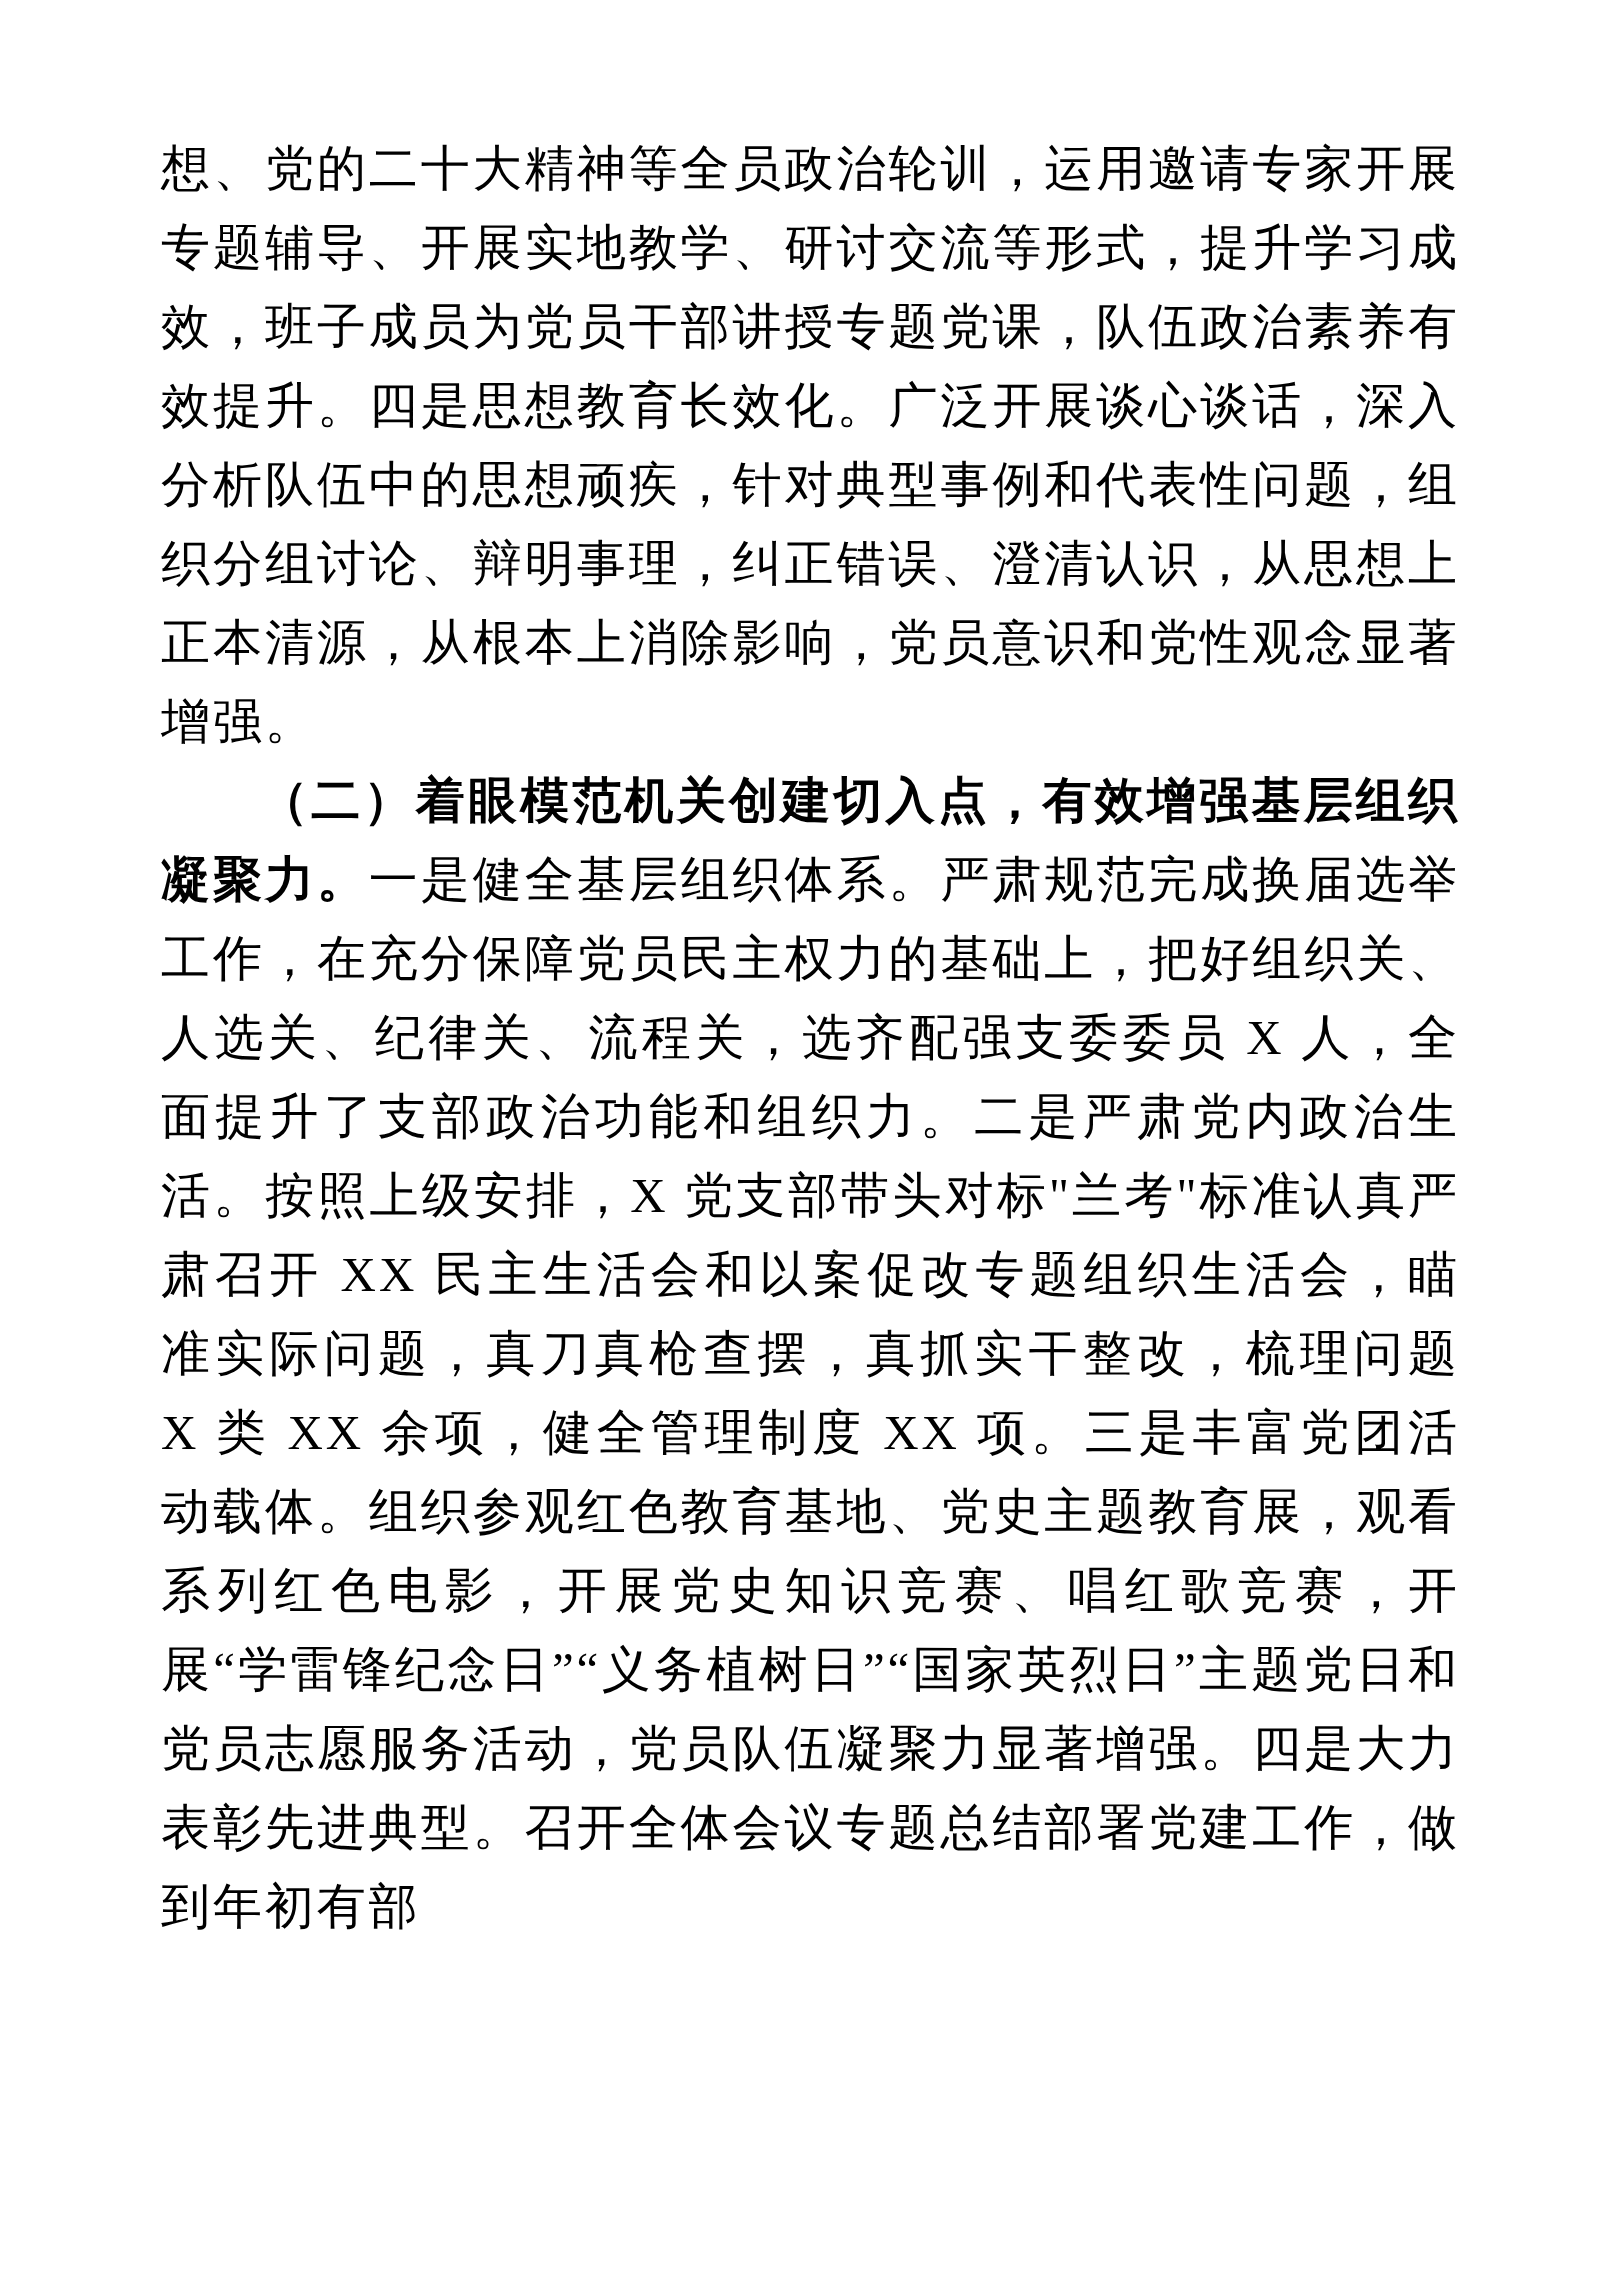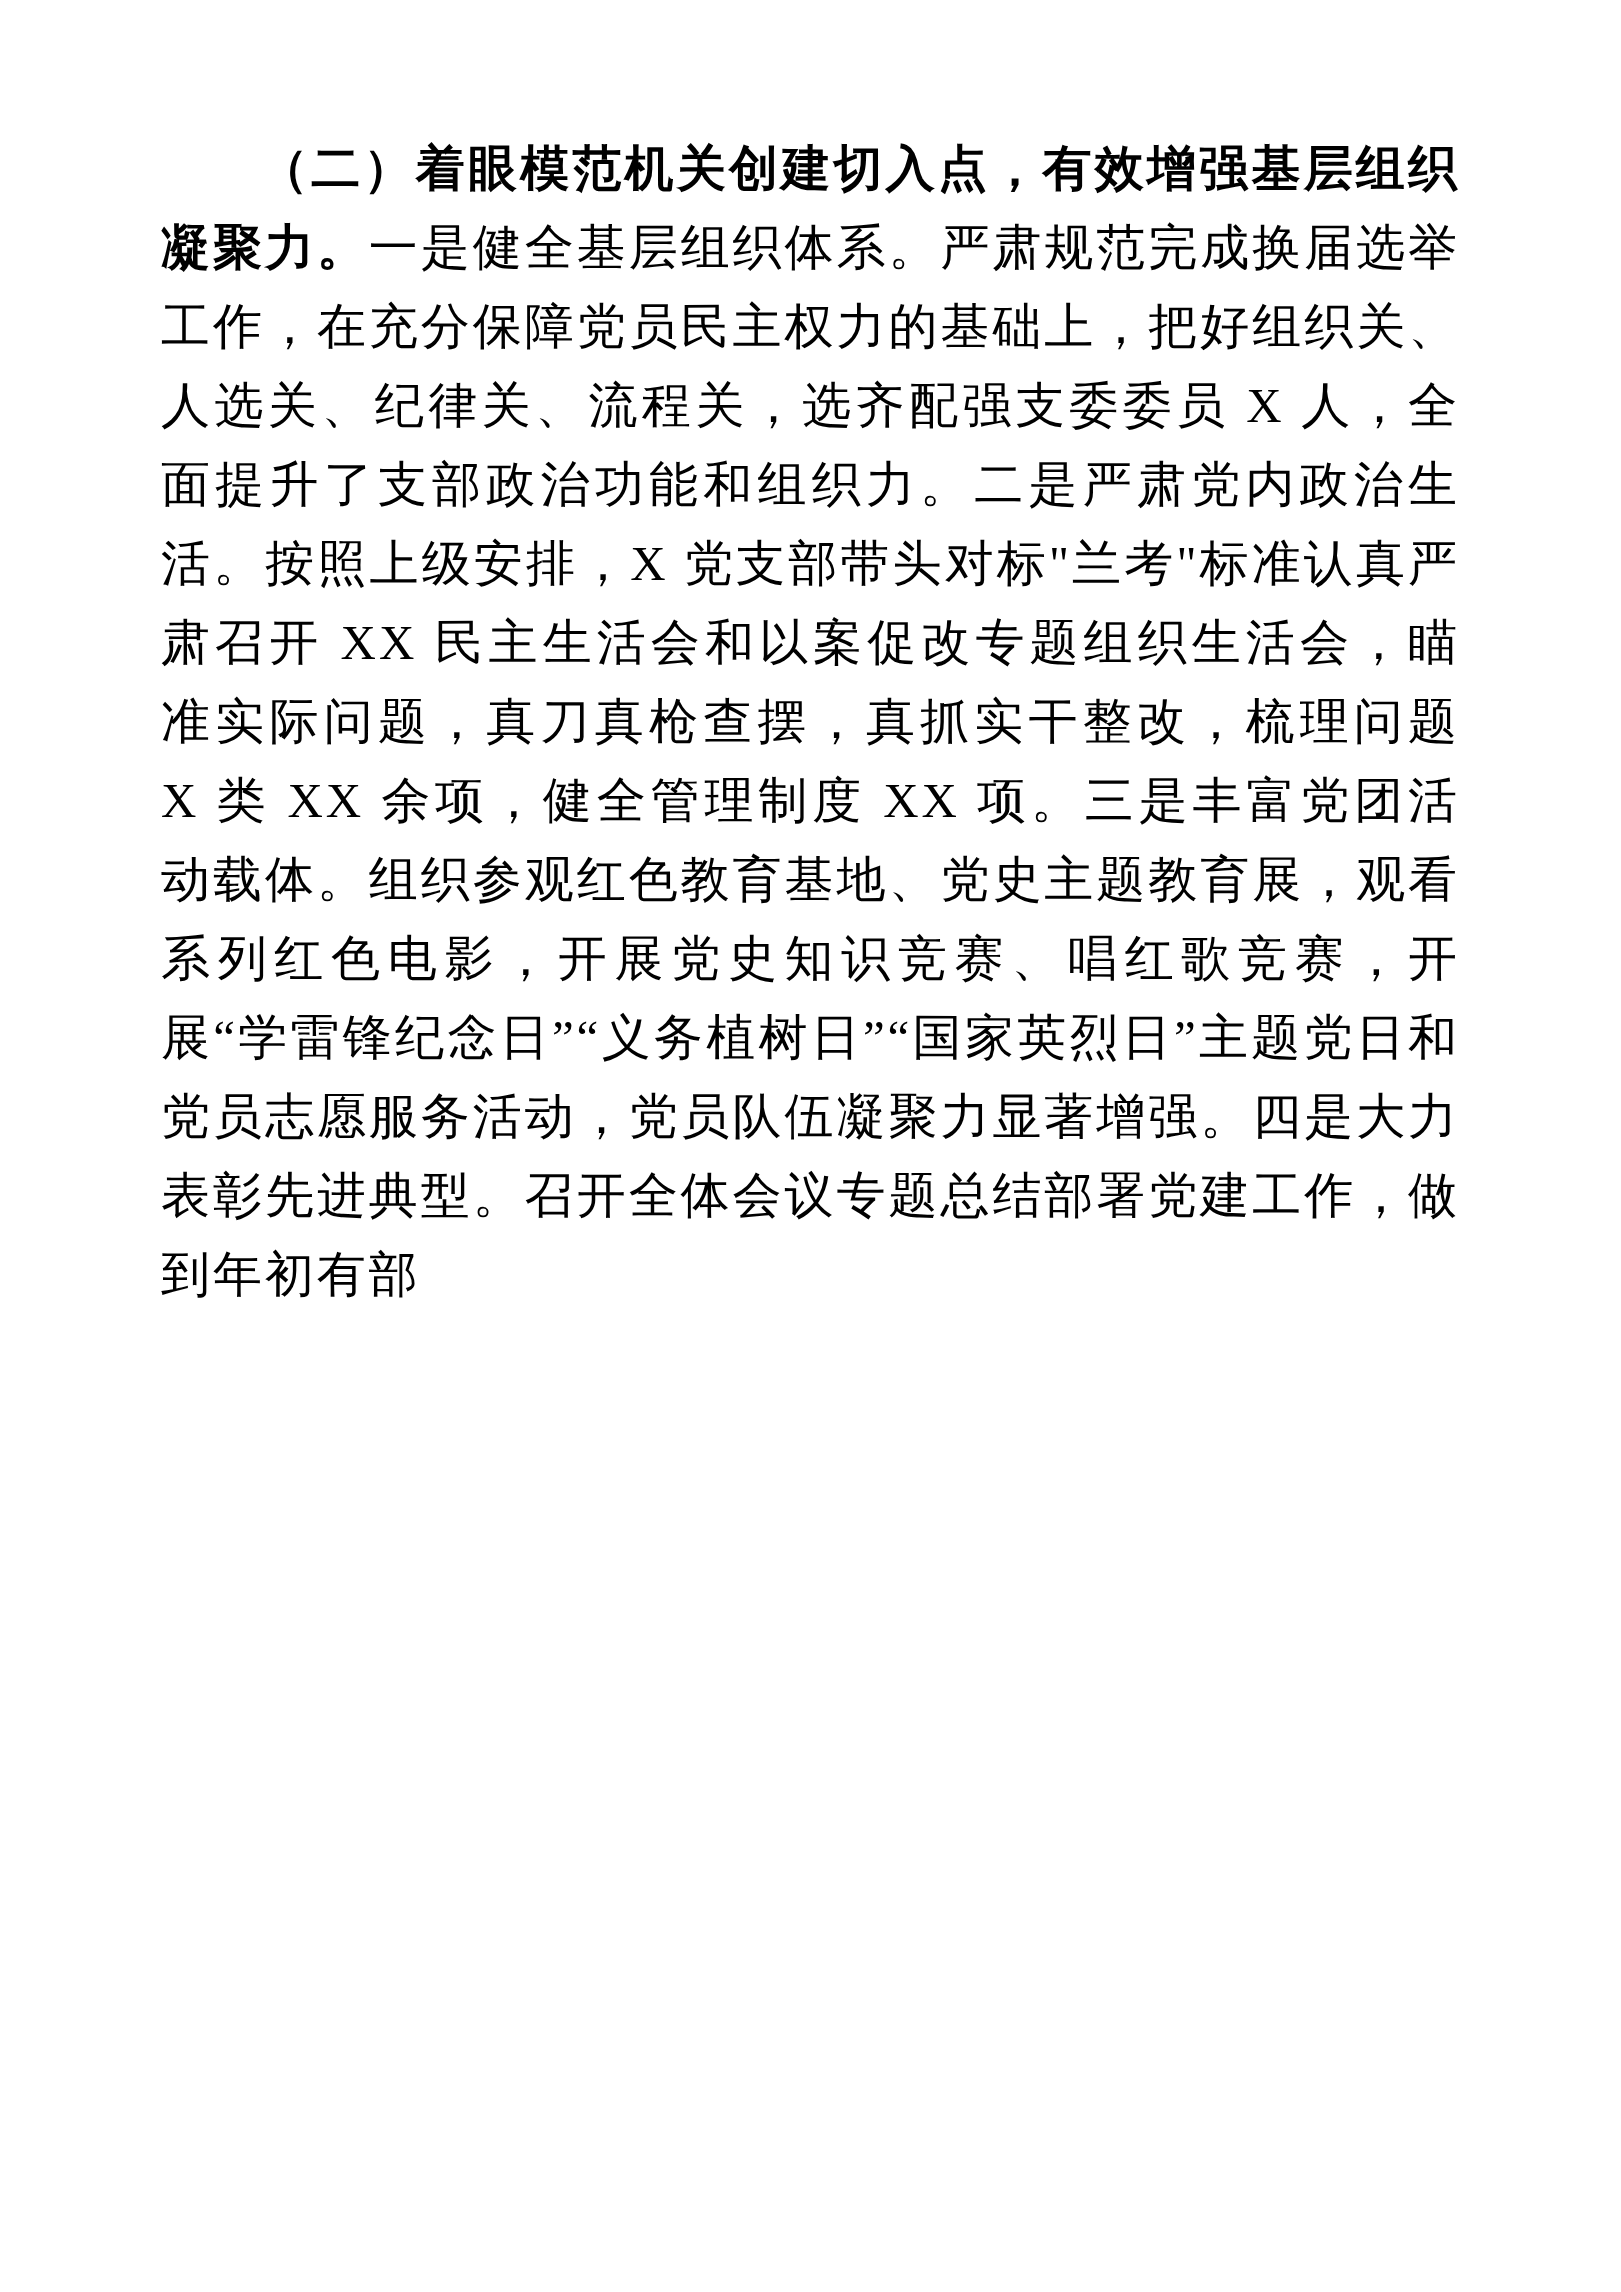--- a/index.html
+++ b/index.html
@@ -34,15 +34,16 @@
     text-indent: 2em;
   }
   .bold {
     font-weight: bold;
   }
 </style>
 </head>
 <body>
 
 <div class="page">
+  <p class="para">想、党的二十大精神等全员政治轮训，运用邀请专家开展专题辅导、开展实地教学、研讨交流等形式，提升学习成效，班子成员为党员干部讲授专题党课，队伍政治素养有效提升。四是思想教育长效化。广泛开展谈心谈话，深入分析队伍中的思想顽疾，针对典型事例和代表性问题，组织分组讨论、辩明事理，纠正错误、澄清认识，从思想上正本清源，从根本上消除影响，党员意识和党性观念显著增强。</p>
   <p class="para indent-2"><span class="bold">（二）着眼模范机关创建切入点，有效增强基层组织凝聚力。</span><span>一是健全基层组织体系。严肃规范完成换届选举工作，在充分保障党员民主权力的基础上，把好组织关、人选关、纪律关、流程关，选齐配强支委委员 X 人，全面提升了支部政治功能和组织力。二是严肃党内政治生活。按照上级安排，X 党支部带头对标"兰考"标准认真严肃召开 XX 民主生活会和以案促改专题组织生活会，瞄准实际问题，真刀真枪查摆，真抓实干整改，梳理问题 X 类 XX 余项，健全管理制度 XX 项。三是丰富党团活动载体。组织参观红色教育基地、党史主题教育展，观看系列红色电影，开展党史知识竞赛、唱红歌竞赛，开展“学雷锋纪念日”“义务植树日”“国家英烈日”主题党日和党员志愿服务活动，党员队伍凝聚力显著增强。四是大力表彰先进典型。召开全体会议专题总结部署党建工作，做到年初有部</span></p>
 </div>
 
 
 </body></html>

